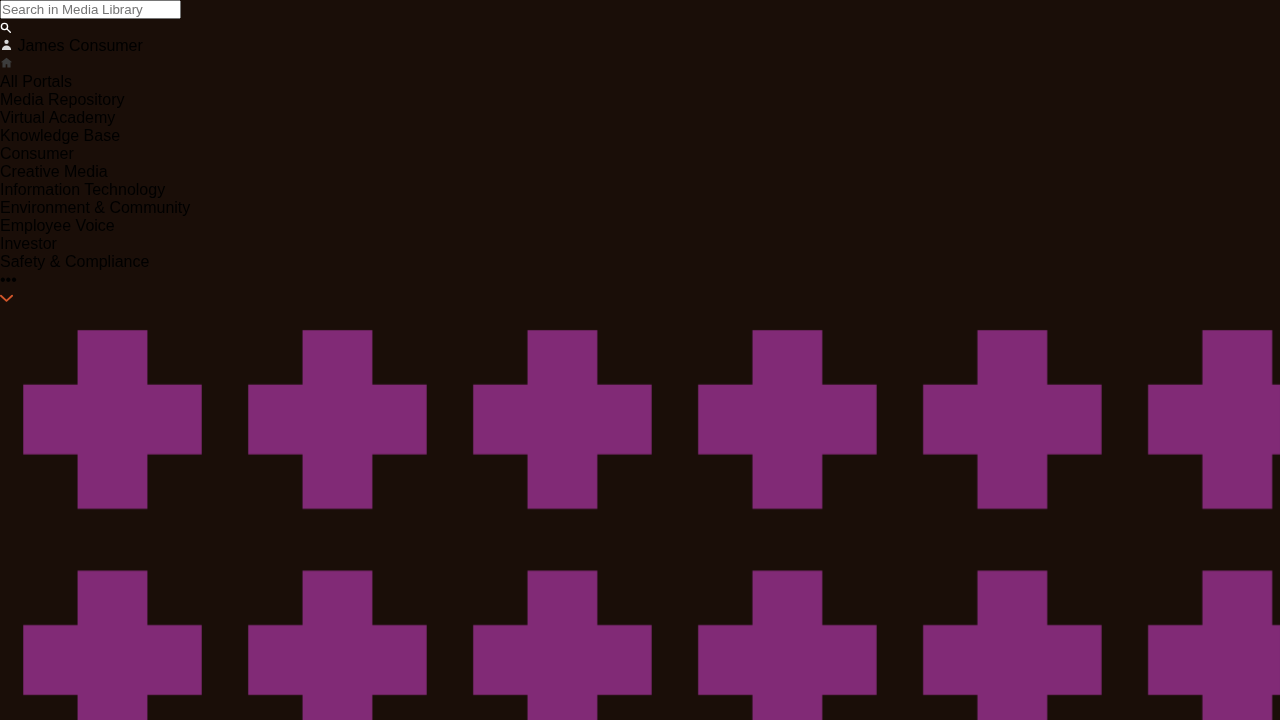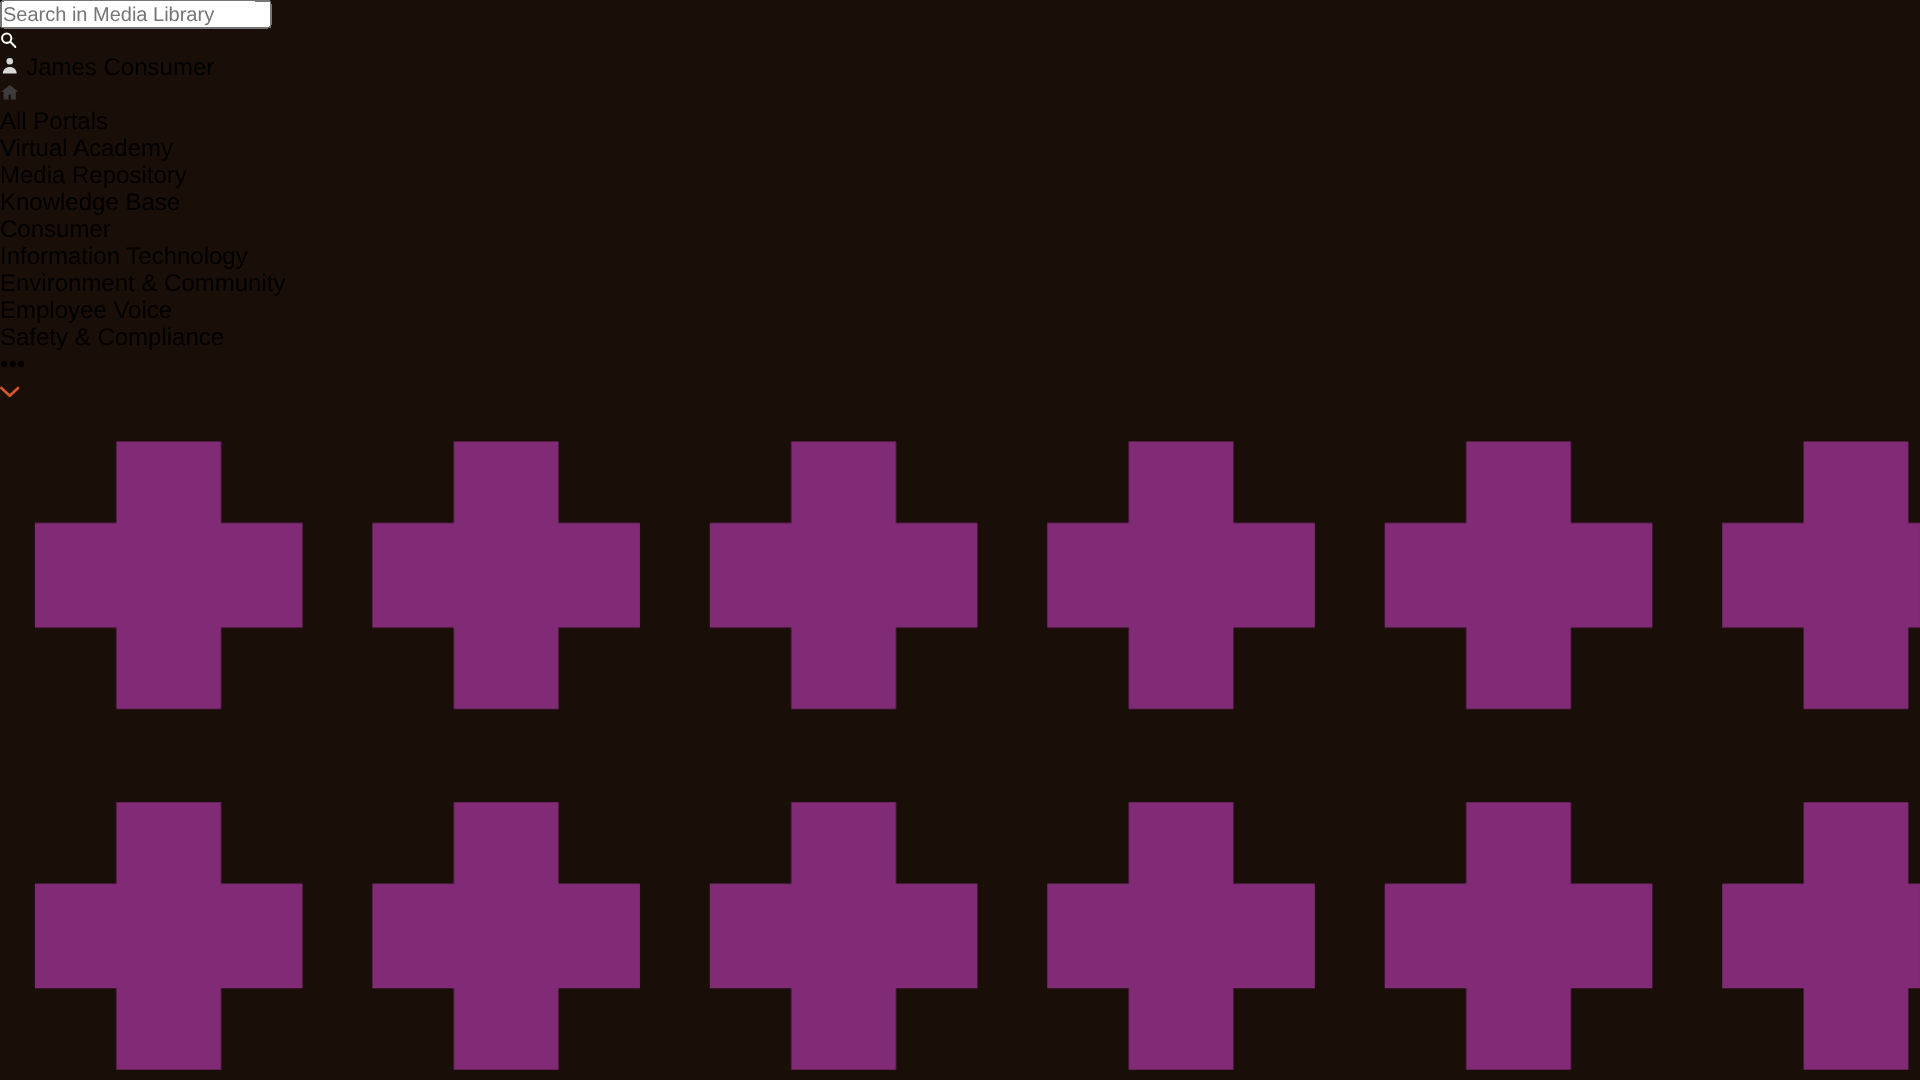--- a/index.html
+++ b/index.html
@@ -287,27 +287,29 @@
   </div>
 </div>
 
 <div id="navbar">
   <div id="home-icon-wrap">
     <svg width="13" height="13" viewBox="0 0 24 24" fill="#3c3c3c">
       <path d="M12 3 1.5 11.5h3V21h6v-6h3v6h6v-9.5h3z"></path>
     </svg>
   </div>
   <div class="nav-item">All Portals</div>
+  <div class="nav-item">Media Repository</div>
   <div class="nav-item">Virtual Academy</div>
-  <div class="nav-item">Media Repository</div>
   <div class="nav-item">Knowledge Base</div>
   <div class="nav-item">Consumer</div>
+  <div class="nav-item">Creative Media</div>
   <div class="nav-item">Information Technology</div>
   <div class="nav-item">Environment &amp; Community</div>
   <div class="nav-item">Employee Voice</div>
+  <div class="nav-item">Investor</div>
   <div class="nav-item">Safety &amp; Compliance</div>
   <div id="nav-more">•••</div>
   <div id="nav-expand">
     <svg width="13" height="9" viewBox="0 0 14 9" fill="none" stroke="#d2562a" stroke-width="2" stroke-linecap="round" stroke-linejoin="round">
       <polyline points="1,1.5 7,7 13,1.5"></polyline>
     </svg>
   </div>
 </div>
 
 <div id="hero">

